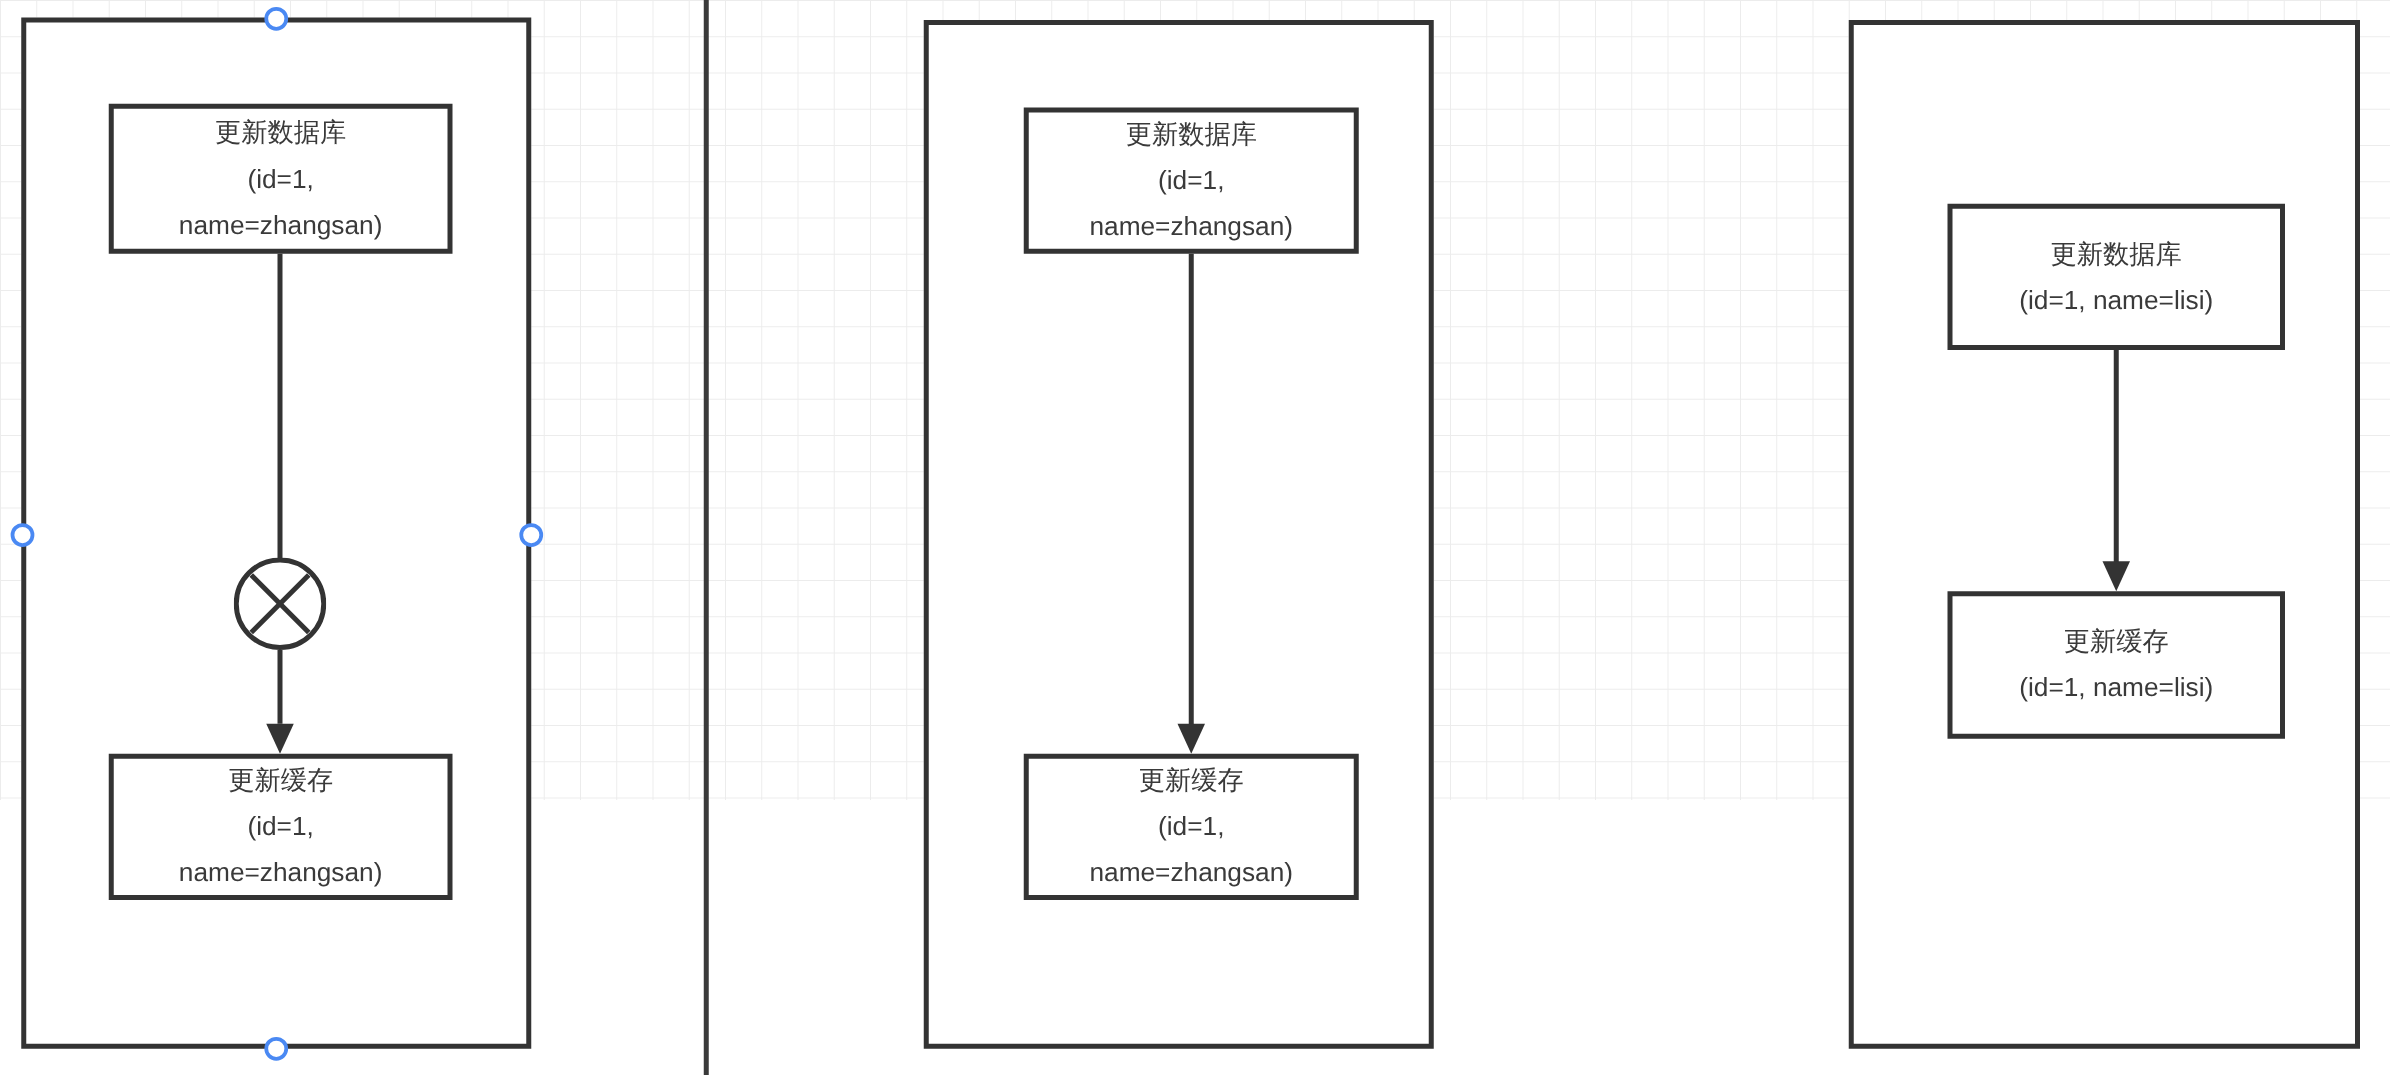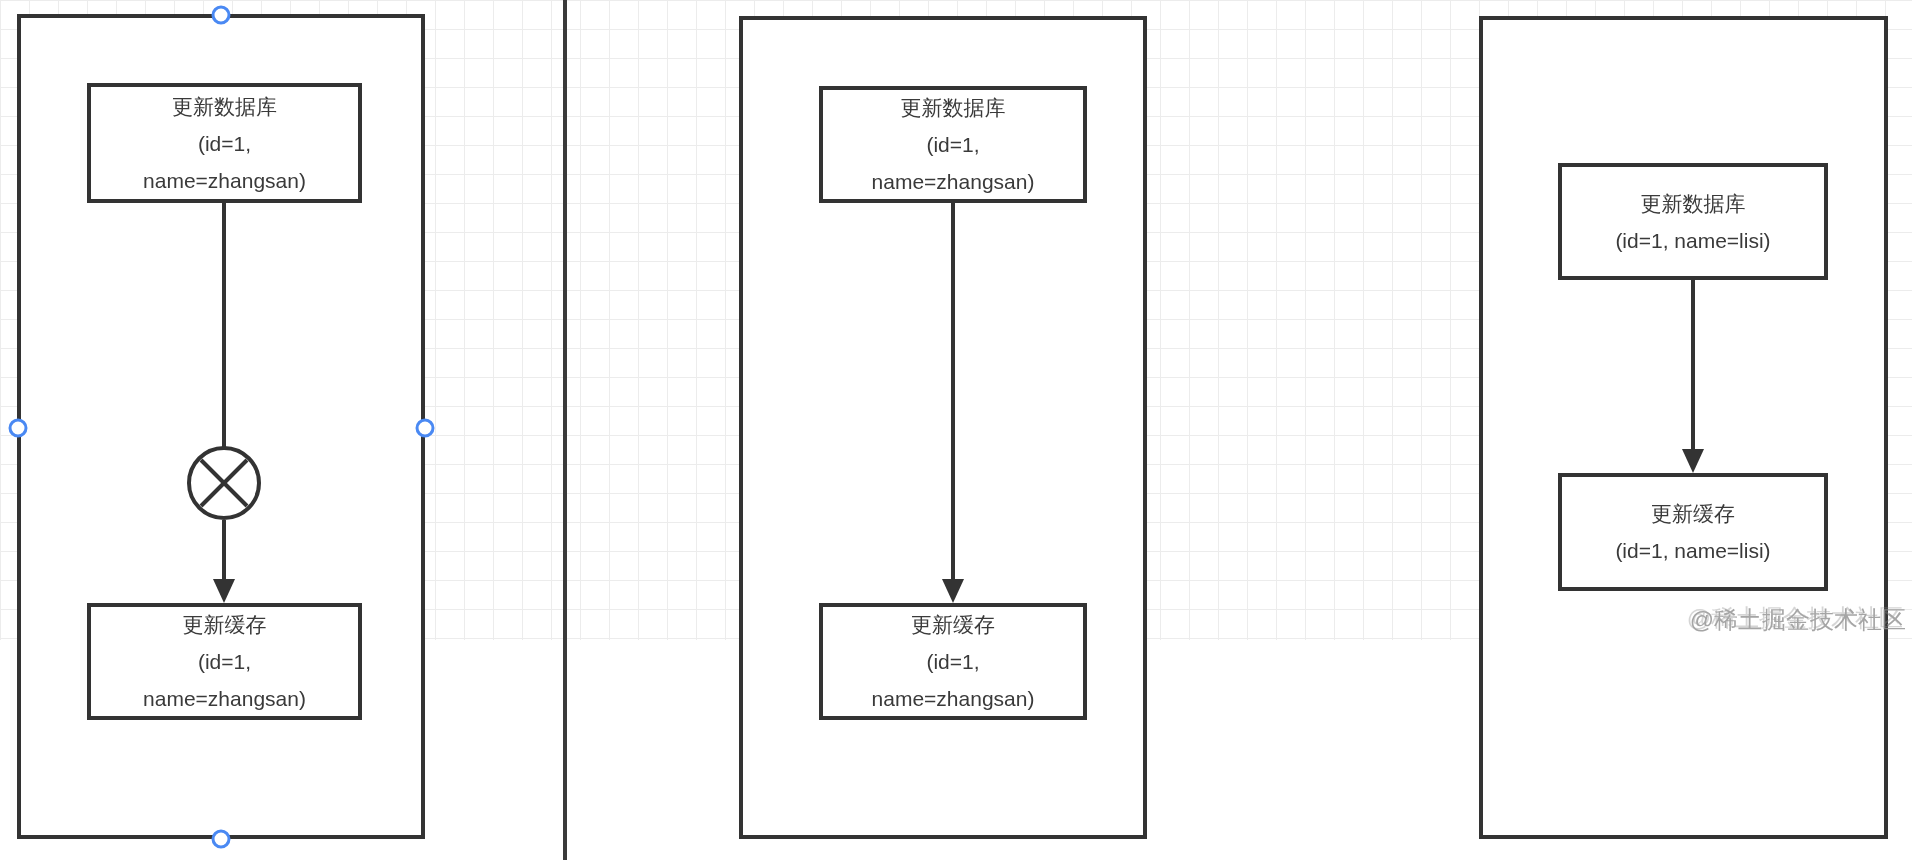--- a/index.html
+++ b/index.html
@@ -172,15 +172,14 @@
 (id=1, name=lisi)</div>
     </div>
     <div class="p3-line"></div>
     <div class="p3-arrow"></div>
     <div class="node p3-bottom">
       <div class="node-label">更新缓存
 (id=1, name=lisi)</div>
     </div>
   </div>
 
-  <div class="watermark">@稀土掘金技术社区</div>
 
 </div>
 
 </body></html>

